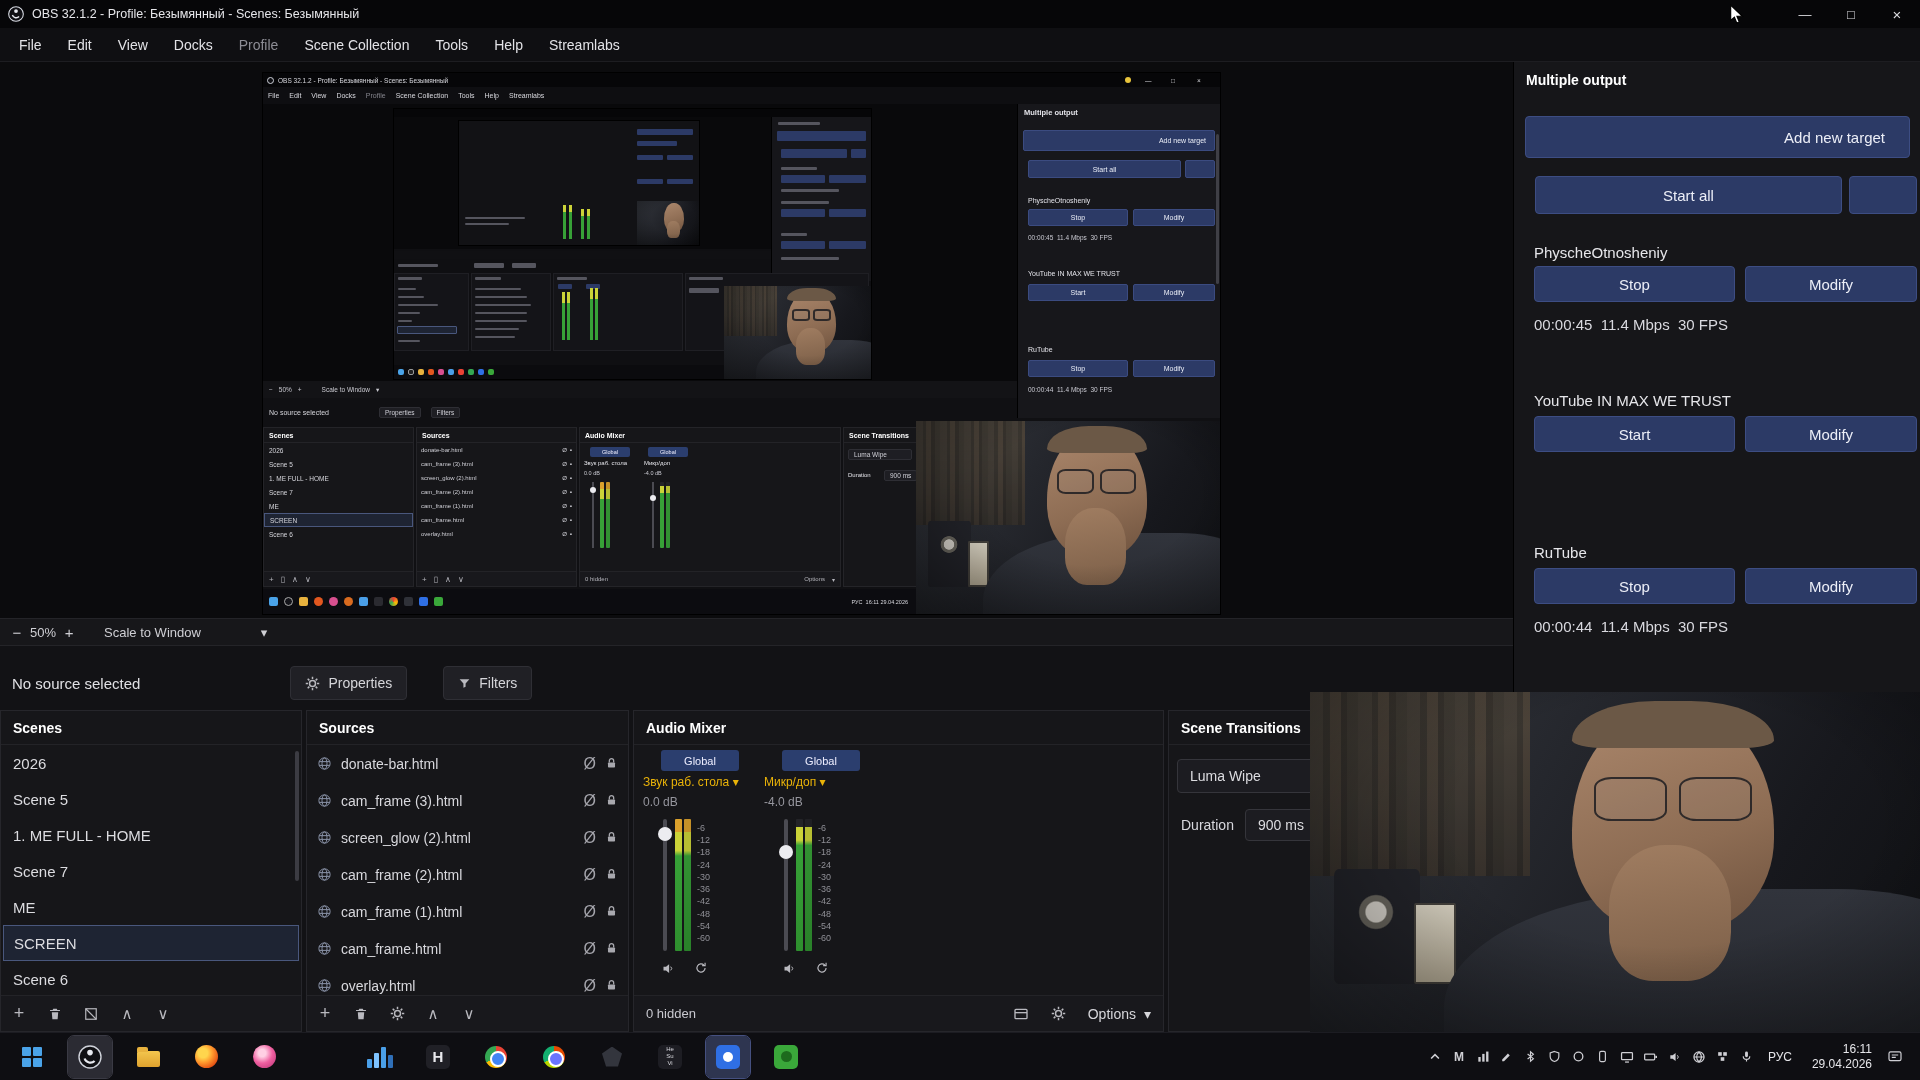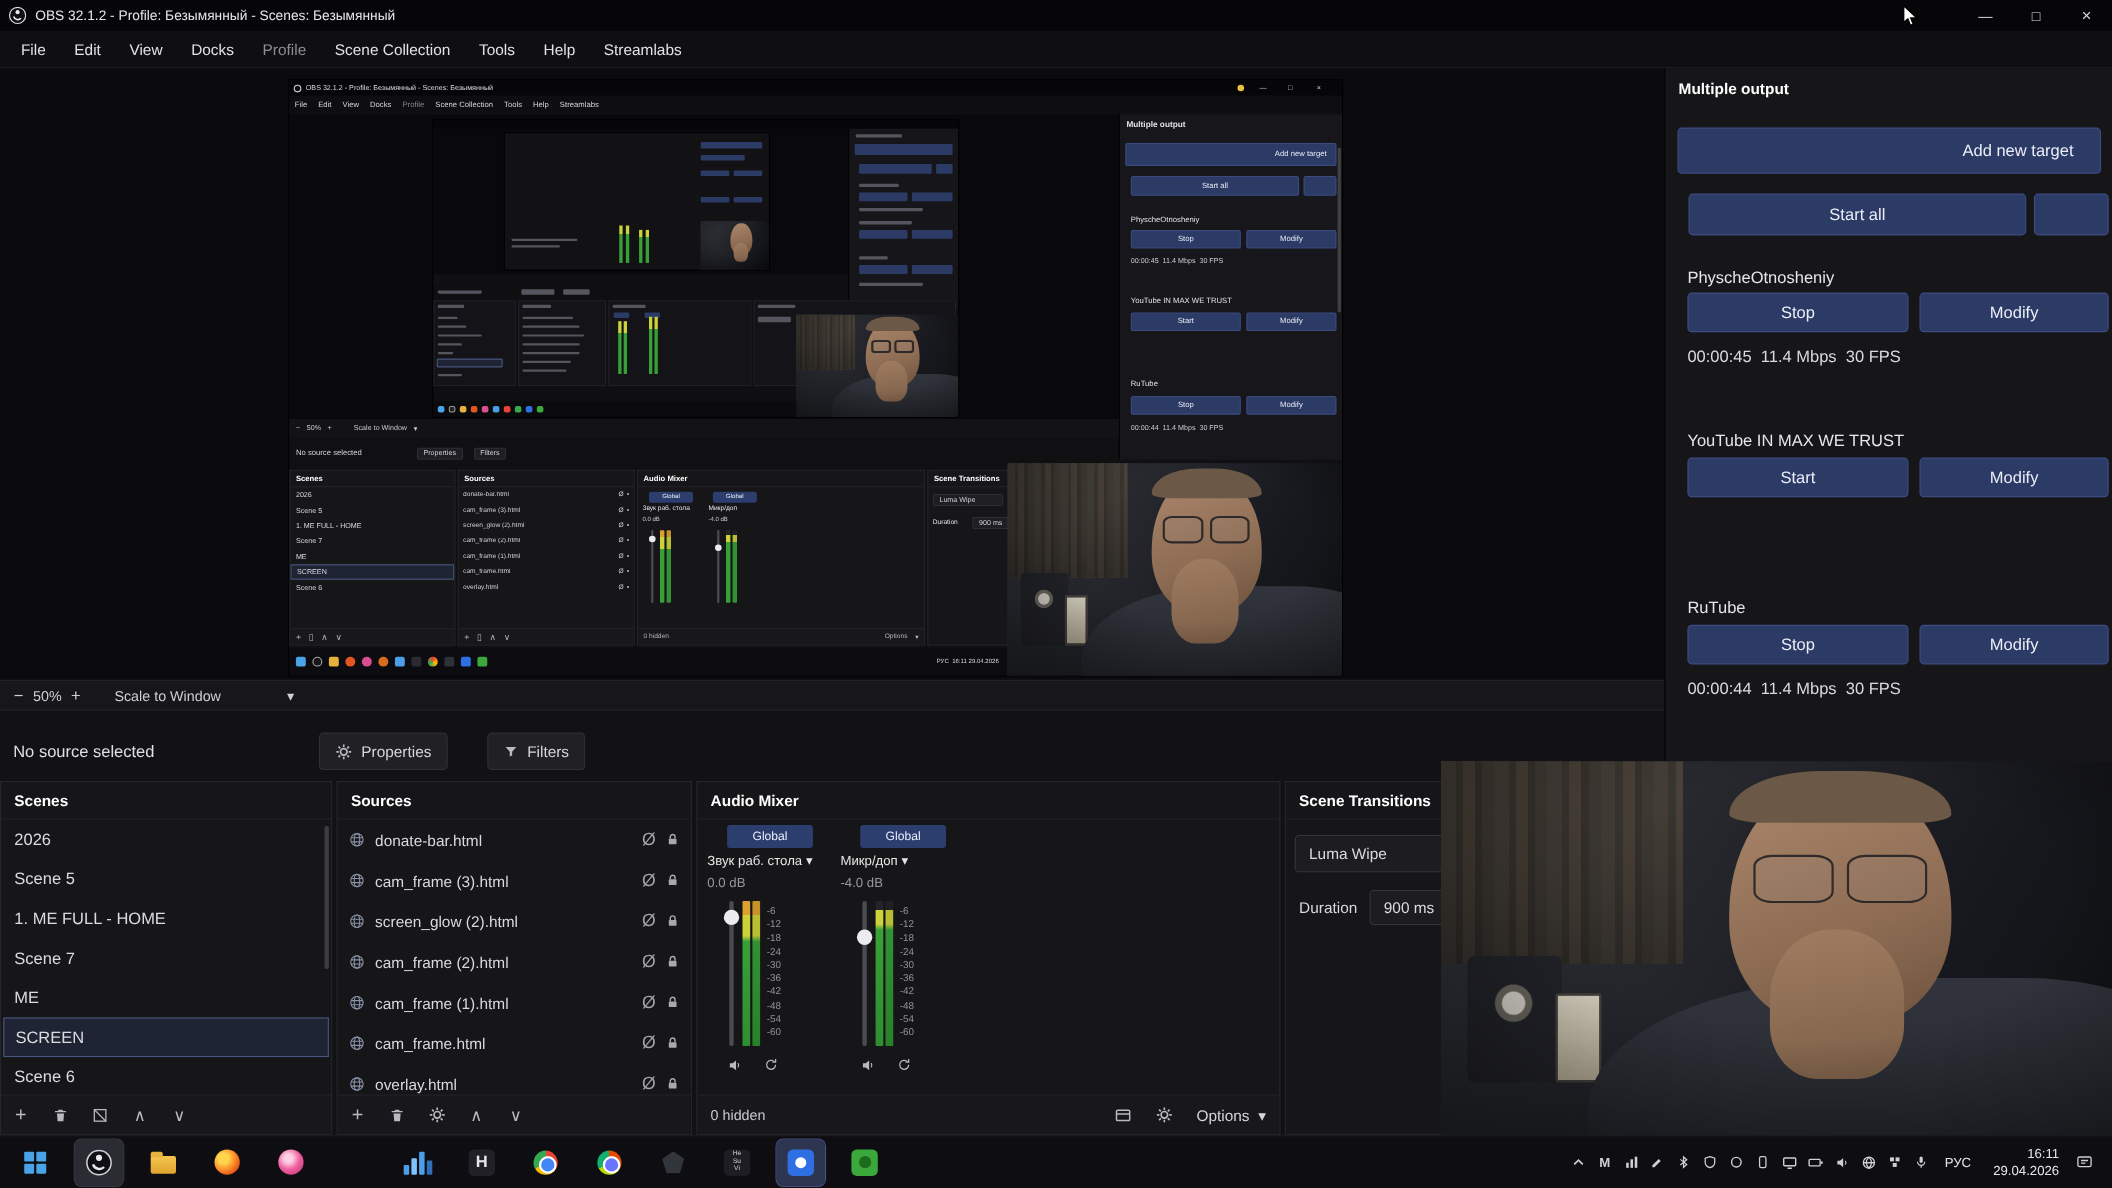--- a/index.html
+++ b/index.html
@@ -32,21 +32,21 @@
 .srow .eye{font-size:16px;color:#a4a4ab}
 .sb{position:absolute;right:2px;top:40px;width:4px;height:130px;background:#3c3c43;border-radius:2px}
 
 .rdock{position:absolute;left:1513px;top:62px;width:407px;height:630px;background:#161619;border-left:1px solid #000;z-index:10}
 .bb{position:absolute;background:#2c3a66;border:1px solid #3d4d83;border-radius:4px;color:#ecEEf7;color:#eceef7;display:flex;align-items:center;justify-content:center;font-size:15px}
 .stats{position:absolute;font-size:15px;color:#d9d9df;white-space:pre}
 .tname{position:absolute;font-size:15px;color:#e6e6ea}
 
 .strip{position:absolute;top:34px;width:116px;height:250px}
 .gtab{position:absolute;left:22px;top:5px;width:78px;height:21px;background:#2b3e6e;border-radius:3px;color:#eef;display:flex;align-items:center;justify-content:center;font-size:11px}
-.chname{position:absolute;left:4px;top:30px;font-size:12px;color:#e5e5e5;white-space:nowrap}
+.chname{position:absolute;left:4px;top:30px;font-size:12px;color:#eab308;white-space:nowrap}
 .chdb{position:absolute;left:4px;top:50px;font-size:12px;color:#96969e}
 .mzone{position:absolute;left:0;top:74px;width:116px;height:132px}
 .vtrack{position:absolute;left:24px;top:0;width:4px;height:132px;background:#4b4b52;border-radius:2px}
 .knob{position:absolute;left:-5px;width:14px;height:14px;border-radius:50%;background:#ececf0}
 .mb{position:absolute;top:0;width:7px;height:132px;border-radius:1px}
 .g1{background:linear-gradient(to top,#2e8f2e 0,#37a137 72%,#cbd338 76%,#cbd338 90%,#dba12c 90%,#dba12c 100%)}
 .g2{background:linear-gradient(to top,#2e8f2e 0,#37a137 80%,#cbd338 84%,#cbd338 94%,#242428 94%,#242428 100%)}
 .b2{filter:brightness(.9)}
 .ticks{position:absolute;left:58px;top:4px;height:120px;display:flex;flex-direction:column;justify-content:space-between;font-size:9px;color:#8f8f96}
 .chicons{position:absolute;left:22px;top:216px;display:flex;gap:18px}

